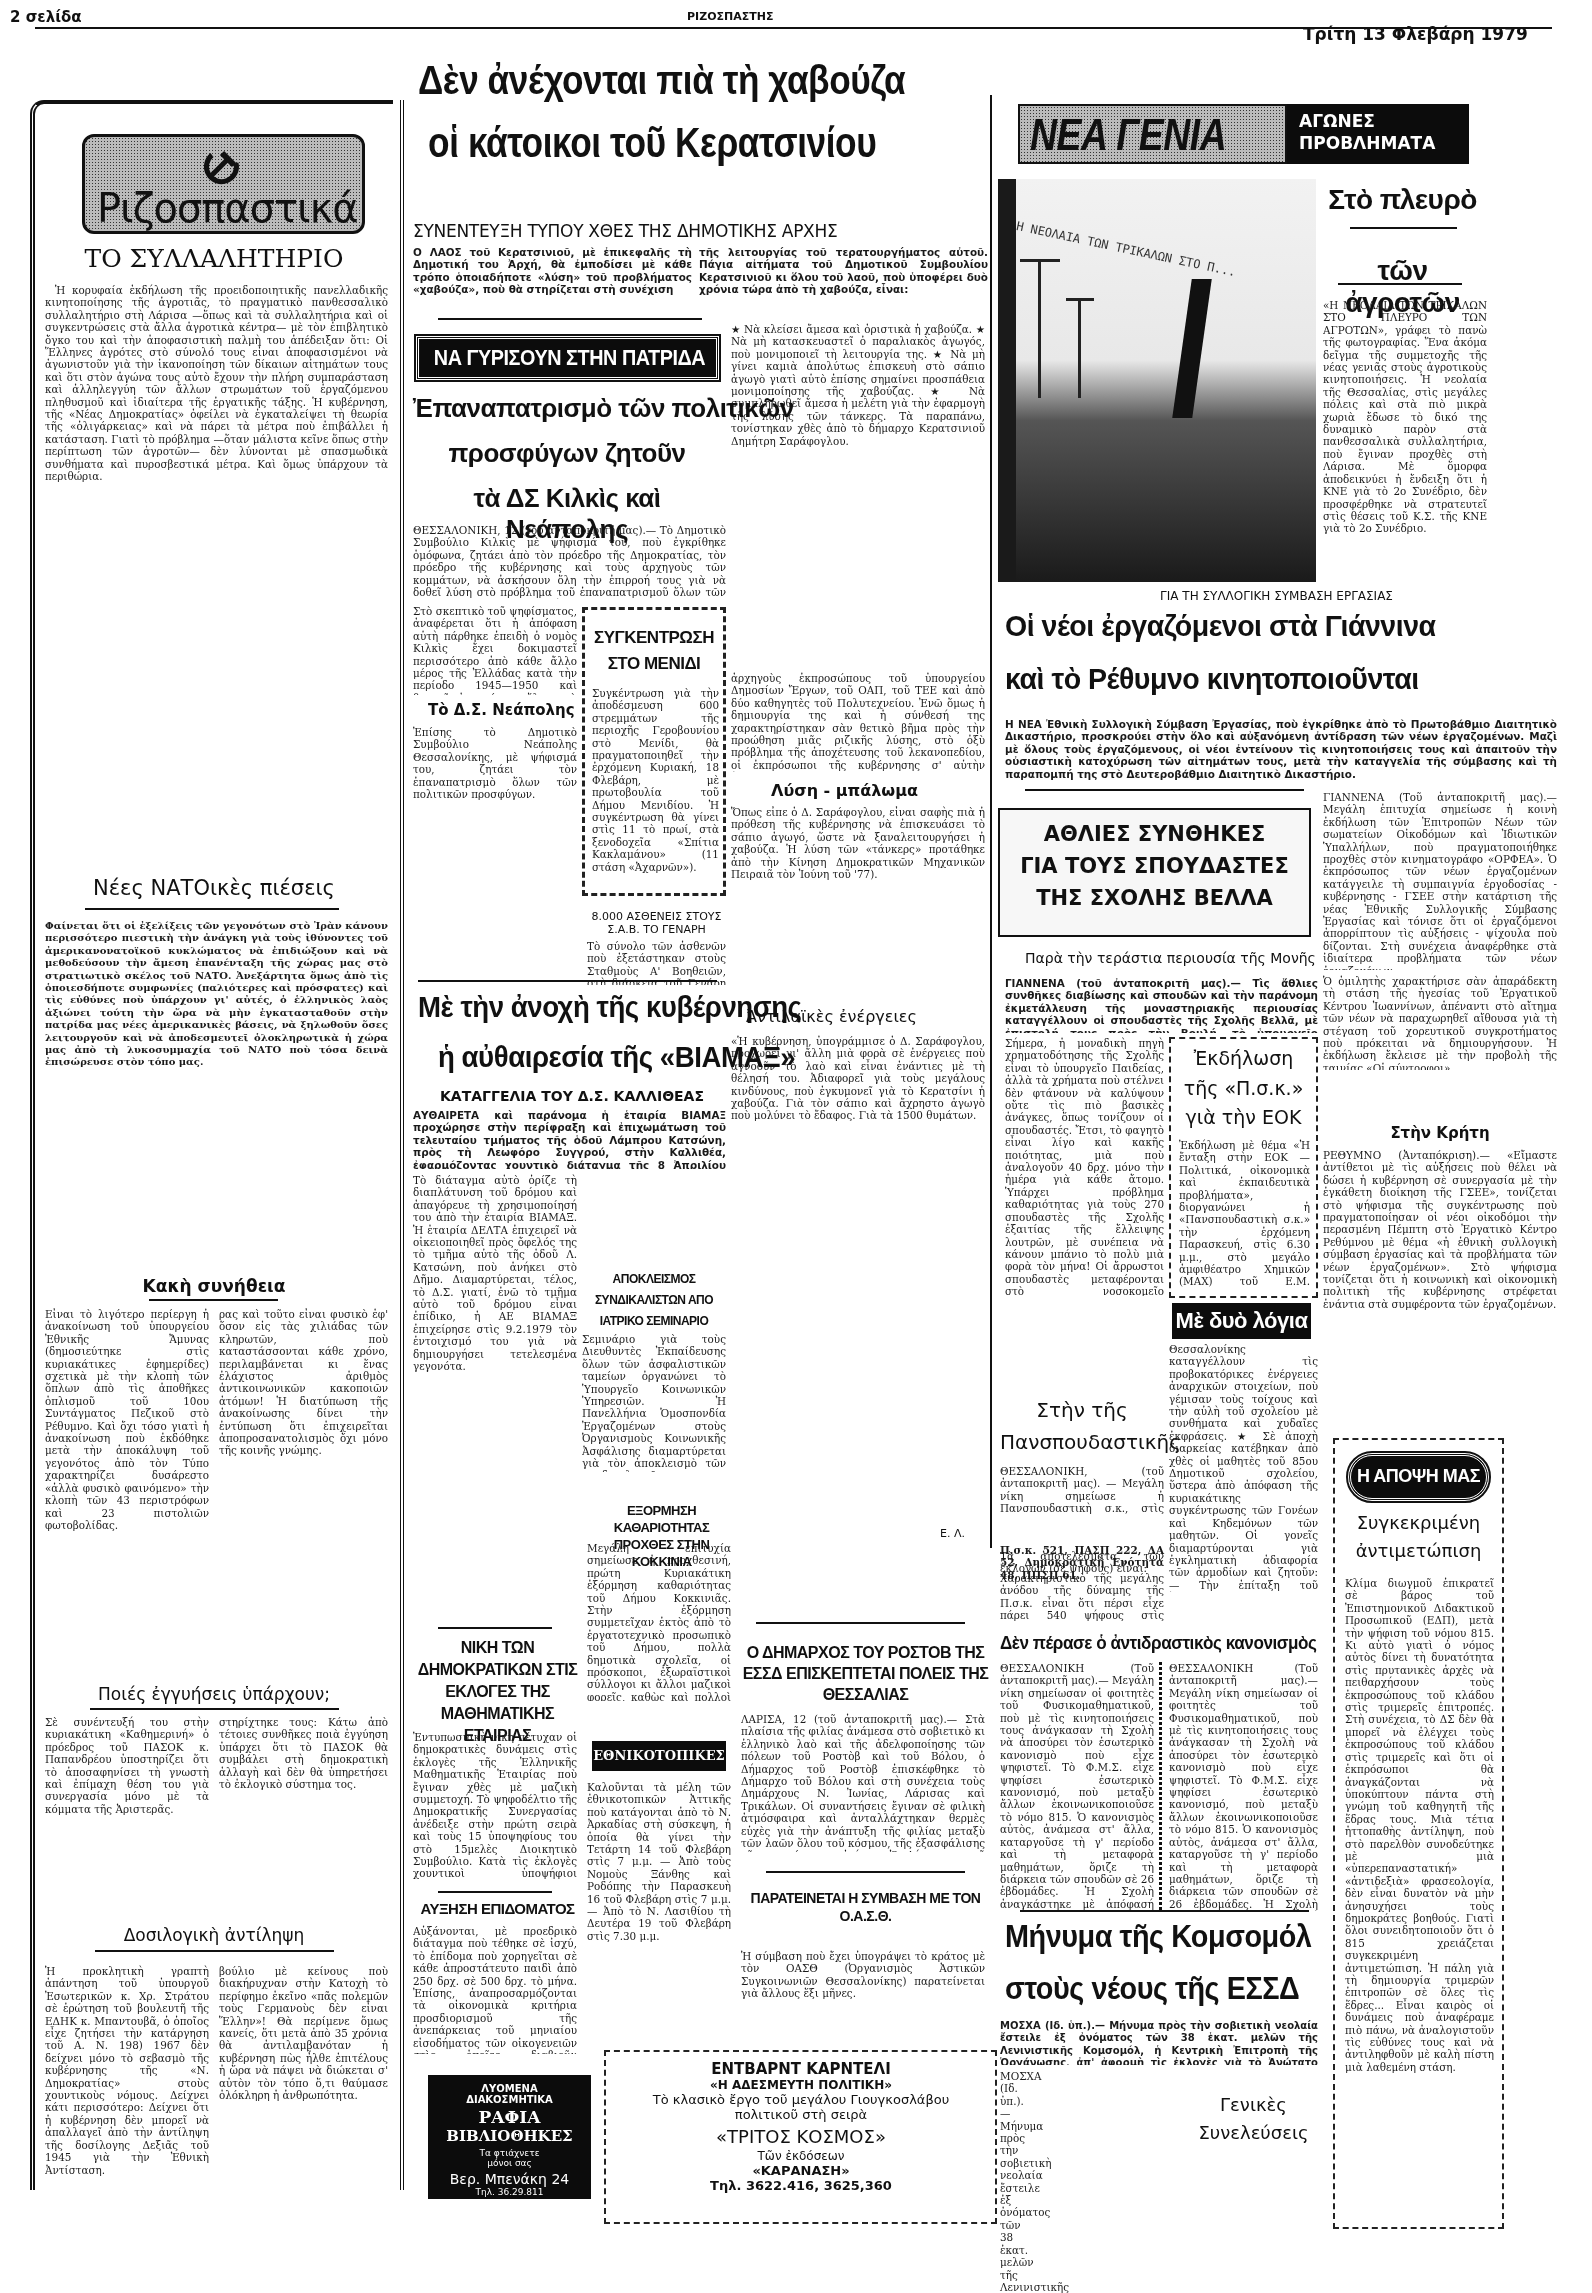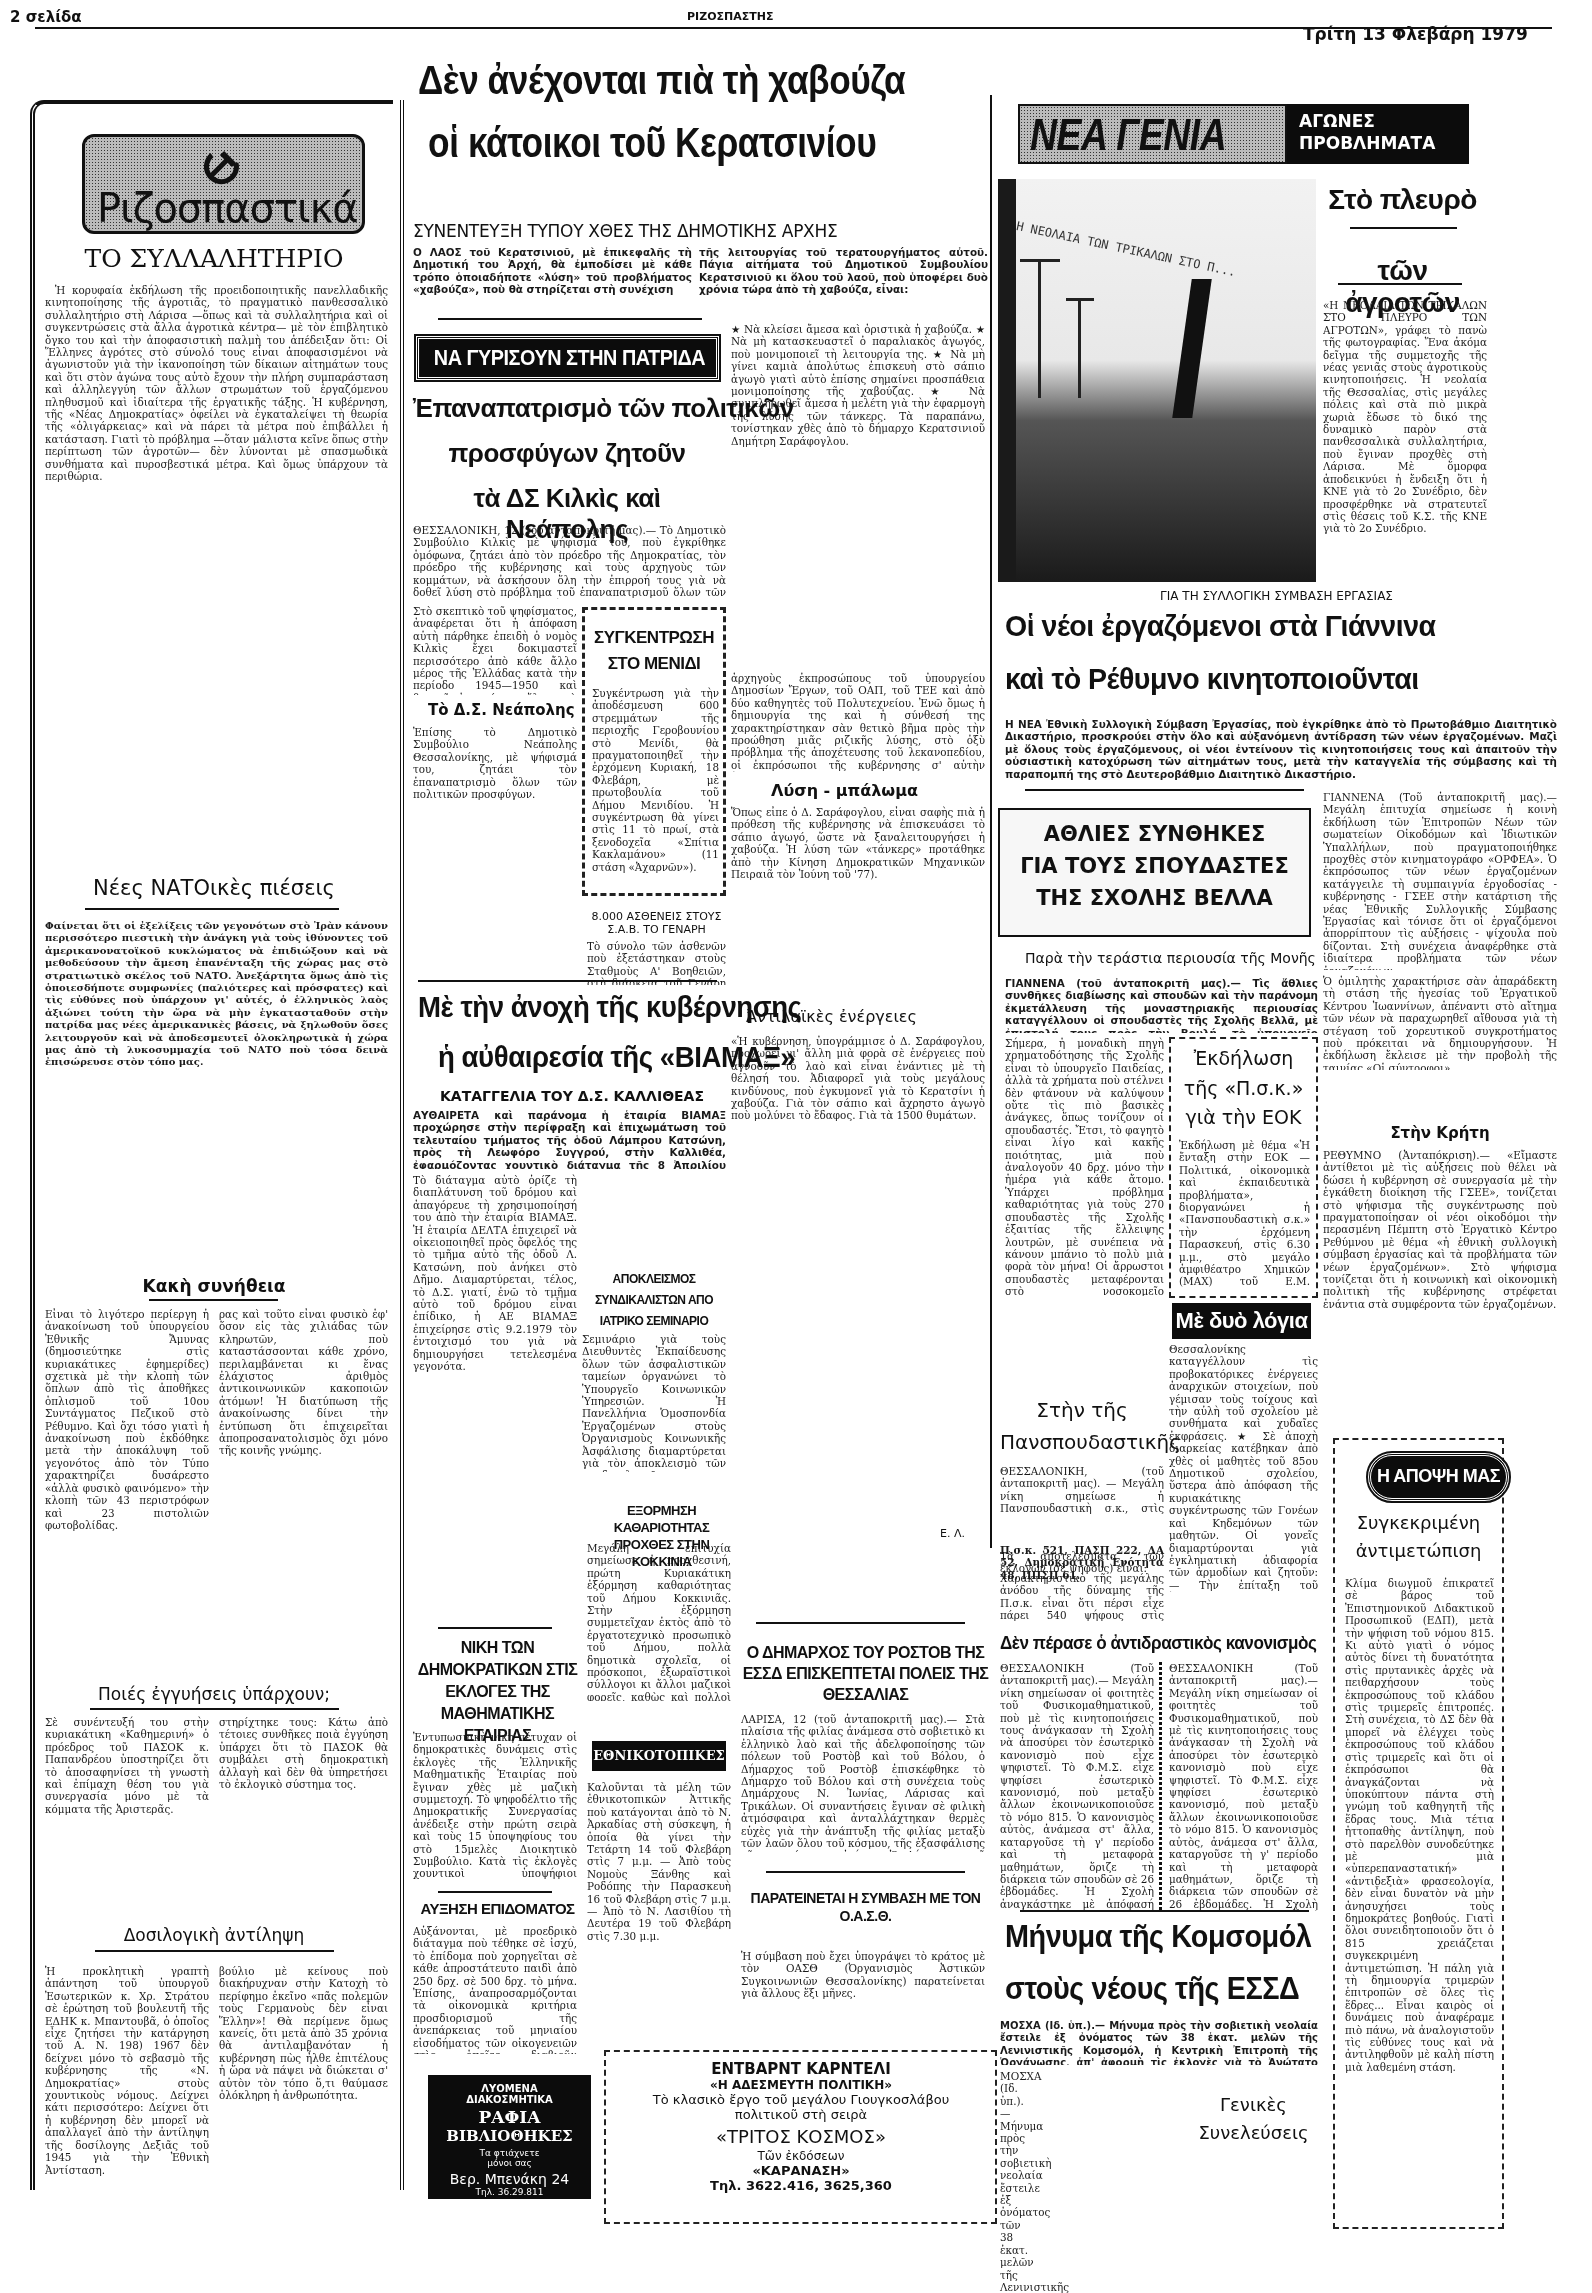--- a/index.html
+++ b/index.html
@@ -234,21 +234,21 @@
 <h2 class="abs cond" style="left:1005px;top:1970px;font-size:32px;white-space:nowrap;transform:scaleX(0.9);">στοὺς νέους τῆς ΕΣΣΔ</h2>
 <div class="abs txt" style="left:1000px;top:2020px;width:318px;height:45px;overflow:hidden;font-weight:bold;font-family:'DejaVu Sans',sans-serif;font-size:10px;">ΜΟΣΧΑ (Ιδ. ὑπ.).— Μήνυμα πρὸς τὴν σοβιετικὴ νεολαία ἔστειλε ἐξ ὀνόματος τῶν 38 ἑκατ. μελῶν τῆς Λενινιστικῆς Κομσομόλ, ἡ Κεντρικὴ Ἐπιτροπὴ τῆς Ὀργάνωσης, ἀπ' ἀφορμὴ τὶς ἐκλογὲς γιὰ τὸ Ἀνώτατο Σοβιέτ ποὺ πρόκειται νὰ γίνουν στὶς 4 Μάρτη. Ἡ Κεντρικὴ Ἐπιτροπὴ τῆς Κομσομόλ καλεῖ τοὺς νέους τῆς χώρας νὰ πάρουν μαζικὰ μέρος στὶς ἐκλογὲς αὐτὲς δυναμώνοντας παράλληλα τὸν ἀγώνα τους γιὰ τὴν εἰρήνη καὶ τὸν ἀφοπλισμὸ πρὸς τοὺς λαοὺς ποὺ ἀγωνίζονται ἐνάντια στὸν ἰμπεριαλισμὸ καὶ τὴν νεοαποικιοκρατία.</div>
 <div class="abs txt" style="left:811px;top:2070px;width:0px;height:0px;overflow:hidden;">ΜΟΣΧΑ (Ιδ. ὑπ.).— Μήνυμα πρὸς τὴν σοβιετικὴ νεολαία ἔστειλε ἐξ ὀνόματος τῶν 38 ἑκατ. μελῶν τῆς Λενινιστικῆς Κομσομόλ, ἡ Κεντρικὴ Ἐπιτροπὴ τῆς Ὀργάνωσης, ἀπ' ἀφορμὴ τὶς ἐκλογὲς γιὰ τὸ Ἀνώτατο Σοβιέτ ποὺ πρόκειται νὰ γίνουν στὶς 4 Μάρτη. Ἡ Κεντρικὴ Ἐπιτροπὴ τῆς Κομσομόλ καλεῖ τοὺς νέους τῆς χώρας νὰ πάρουν μαζικὰ μέρος στὶς ἐκλογὲς αὐτὲς δυναμώνοντας παράλληλα τὸν ἀγώνα τους γιὰ τὴν εἰρήνη καὶ τὸν ἀφοπλισμὸ πρὸς τοὺς λαοὺς ποὺ ἀγωνίζονται ἐνάντια στὸν ἰμπεριαλισμὸ καὶ τὴν νεοαποικιοκρατία.</div>
 <div class="abs txt" style="left:811px;top:2070px;width:0;height:0;overflow:hidden;">Ὅπως εἶναι γνωστὸ στὶς ἐκλογὲς γιὰ τὸ Ἀνώτατο Σοβιὲτ συμμετέχουν χιλιάδες νέοι ἡλικίας 21—30 χρονῶν. Σήμερα ἕνα στὰ 5 μέλη τοῦ Ἀνώτατου Σοβιὲτ εἶναι κάτω τῶν 30 χρονῶν.</div>
 
 <h3 class="abs head-sans center" style="left:1184px;top:2094px;width:139px;font-size:18px;font-weight:normal;">Γενικὲς</h3>
 <h3 class="abs head-sans center" style="left:1184px;top:2122px;width:139px;font-size:18px;font-weight:normal;">Συνελεύσεις</h3>
 <div class="abs txt" style="left:1000px;top:2070px;width:0;height:0;overflow:hidden;">Σήμερα, Τρίτη 13 Φλεβάρη, πραγματοποιοῦνται οἱ Γενικὲς Συνελεύσεις τῶν παρακάτω φοιτητικῶν συλλόγων: — Οἰκονομικοῦ Ἀθήνας, στὴν αἴθουσα Σαριπόλου, στὶς 4 μ.μ. — Πολιτικοῦ Ἀθήνας στὴν αἴθουσα Τριανταφυλλοπούλου, στὶς 4 μ.μ.</div>
 
 <div class="dashbox" style="left:1333px;top:1438px;width:171px;height:791px;border-width:2px;"></div>
-<div class="blackbox" style="left:1348px;top:1453px;width:141px;height:48px;border-radius:24px;border:3px double #fff;outline:2px solid #111;margin-left:20px;">
+<div class="blackbox" style="left:1348px;top:1453px;width:141px;height:48px;border-radius:24px;border:3px double #fff;outline:2px solid #111;">
   <span class="cond" style="font-size:18px;line-height:40px;">Η ΑΠΟΨΗ ΜΑΣ</span>
 </div>
 <h3 class="abs head-sans center" style="left:1338px;top:1512px;width:161px;font-size:18px;font-weight:normal;">Συγκεκριμένη</h3>
 <h3 class="abs head-sans center" style="left:1338px;top:1540px;width:161px;font-size:18px;font-weight:normal;">ἀντιμετώπιση</h3>
 <div class="abs txt" style="left:1345px;top:1577px;width:149px;height:642px;overflow:hidden;">Κλίμα διωγμοῦ ἐπικρατεῖ σὲ βάρος τοῦ Ἐπιστημονικοῦ Διδακτικοῦ Προσωπικοῦ (ΕΔΠ), μετὰ τὴν ψήφιση τοῦ νόμου 815. Κι αὐτὸ γιατὶ ὁ νόμος αὐτὸς δίνει τὴ δυνατότητα στὶς πρυτανικὲς ἀρχὲς νὰ πειθαρχήσουν τοὺς ἐκπροσώπους τοῦ κλάδου στὶς τριμερεῖς ἐπιτροπές. Στὴ συνέχεια, τὸ ΔΣ δὲν θὰ μπορεῖ νὰ ἐλέγχει τοὺς ἐκπροσώπους τοῦ κλάδου στὶς τριμερεῖς καὶ ὅτι οἱ ἐκπρόσωποι θὰ ἀναγκάζονται νὰ ὑποκύπτουν πάντα στὴ γνώμη τοῦ καθηγητῆ τῆς ἕδρας τους. Μιὰ τέτια ἡττοπαθὴς ἀντίληψη, ποὺ στὸ παρελθὸν συνοδεύτηκε μὲ μιὰ «ὑπερεπαναστατική» «ἀντιδεξιὰ» φρασεολογία, δὲν εἶναι δυνατὸν νὰ μὴν ἀνησυχήσει τοὺς δημοκράτες βοηθούς. Γιατὶ ὅλοι συνειδητοποιοῦν ὅτι ὁ 815 χρειάζεται συγκεκριμένη ἀντιμετώπιση. Ἡ πάλη γιὰ τὴ δημιουργία τριμερῶν ἐπιτροπῶν σὲ ὅλες τὶς ἕδρες... Εἶναι καιρὸς οἱ δυνάμεις ποὺ ἀναφέραμε πιὸ πάνω, νὰ ἀναλογιστοῦν τὶς εὐθύνες τους καὶ νὰ ἀντιληφθοῦν μὲ καλὴ πίστη μιὰ λαθεμένη στάση.</div>
 
 <div class="abs txt" style="left:1000px;top:2070px;width:0;height:0;">ΜΟΣΧΑ (Ιδ. ὑπ.).— Μήνυμα πρὸς τὴν σοβιετικὴ νεολαία ἔστειλε ἐξ ὀνόματος τῶν 38 ἑκατ. μελῶν τῆς Λενινιστικῆς Κομσομόλ, ἡ Κεντρικὴ Ἐπιτροπὴ τῆς Ὀργάνωσης, ἀπ' ἀφορμὴ τὶς ἐκλογὲς γιὰ τὸ Ἀνώτατο Σοβιέτ ποὺ πρόκειται νὰ γίνουν στὶς 4 Μάρτη. Ἡ Κεντρικὴ Ἐπιτροπὴ τῆς Κομσομόλ καλεῖ τοὺς νέους τῆς χώρας νὰ πάρουν μαζικὰ μέρος στὶς ἐκλογὲς αὐτὲς δυναμώνοντας παράλληλα τὸν ἀγώνα τους γιὰ τὴν εἰρήνη καὶ τὸν ἀφοπλισμὸ πρὸς τοὺς λαοὺς ποὺ ἀγωνίζονται ἐνάντια στὸν ἰμπεριαλισμὸ καὶ τὴν νεοαποικιοκρατία.</div>
 
 
 </body></html>

